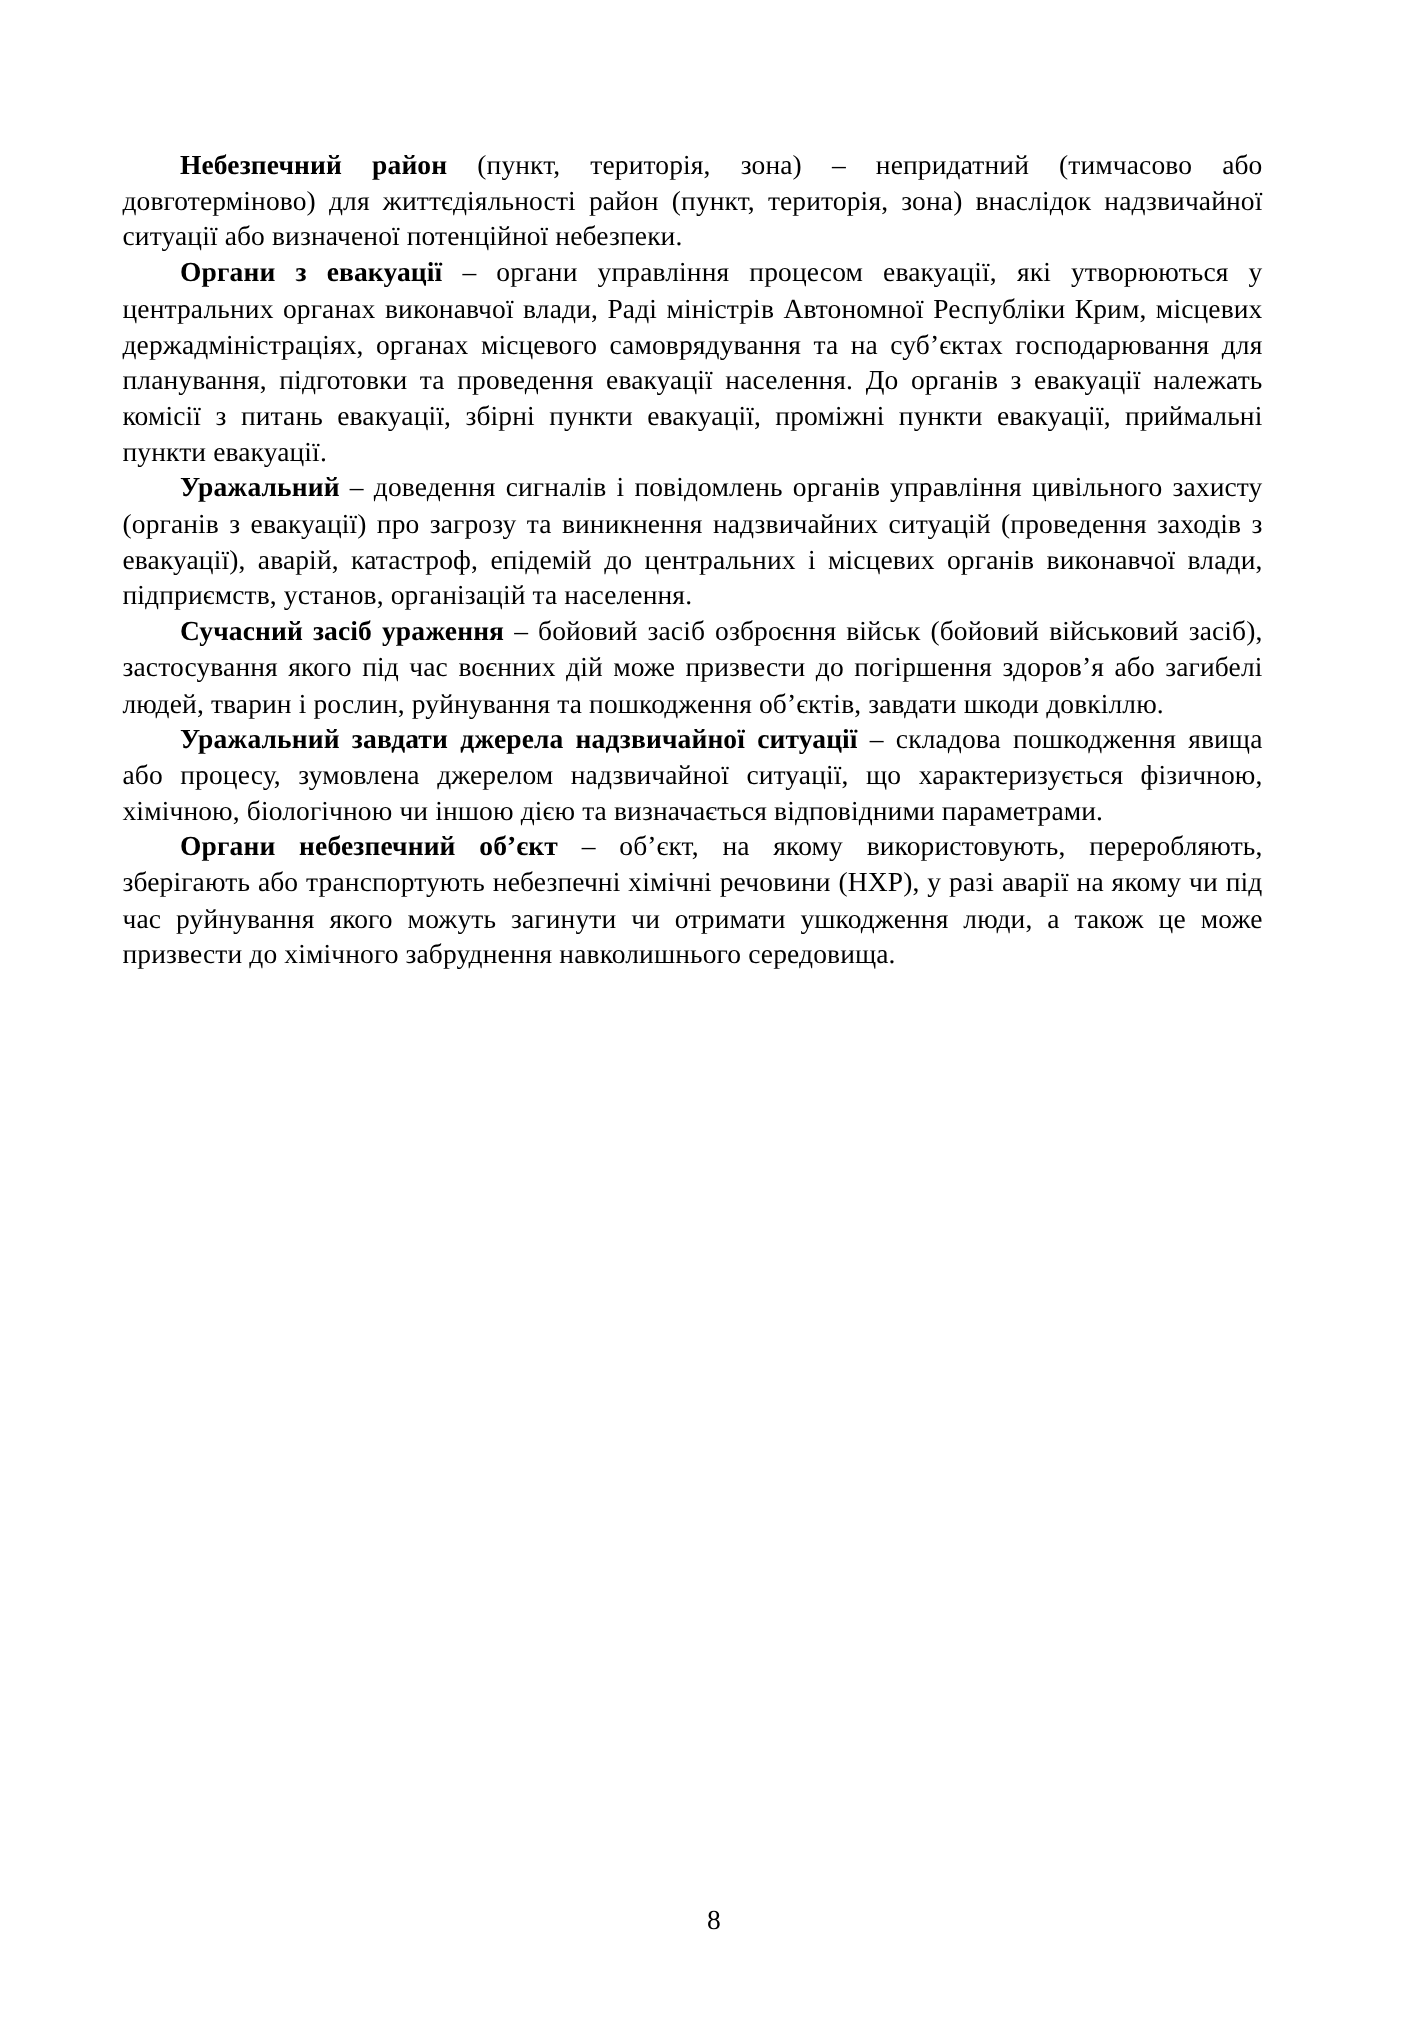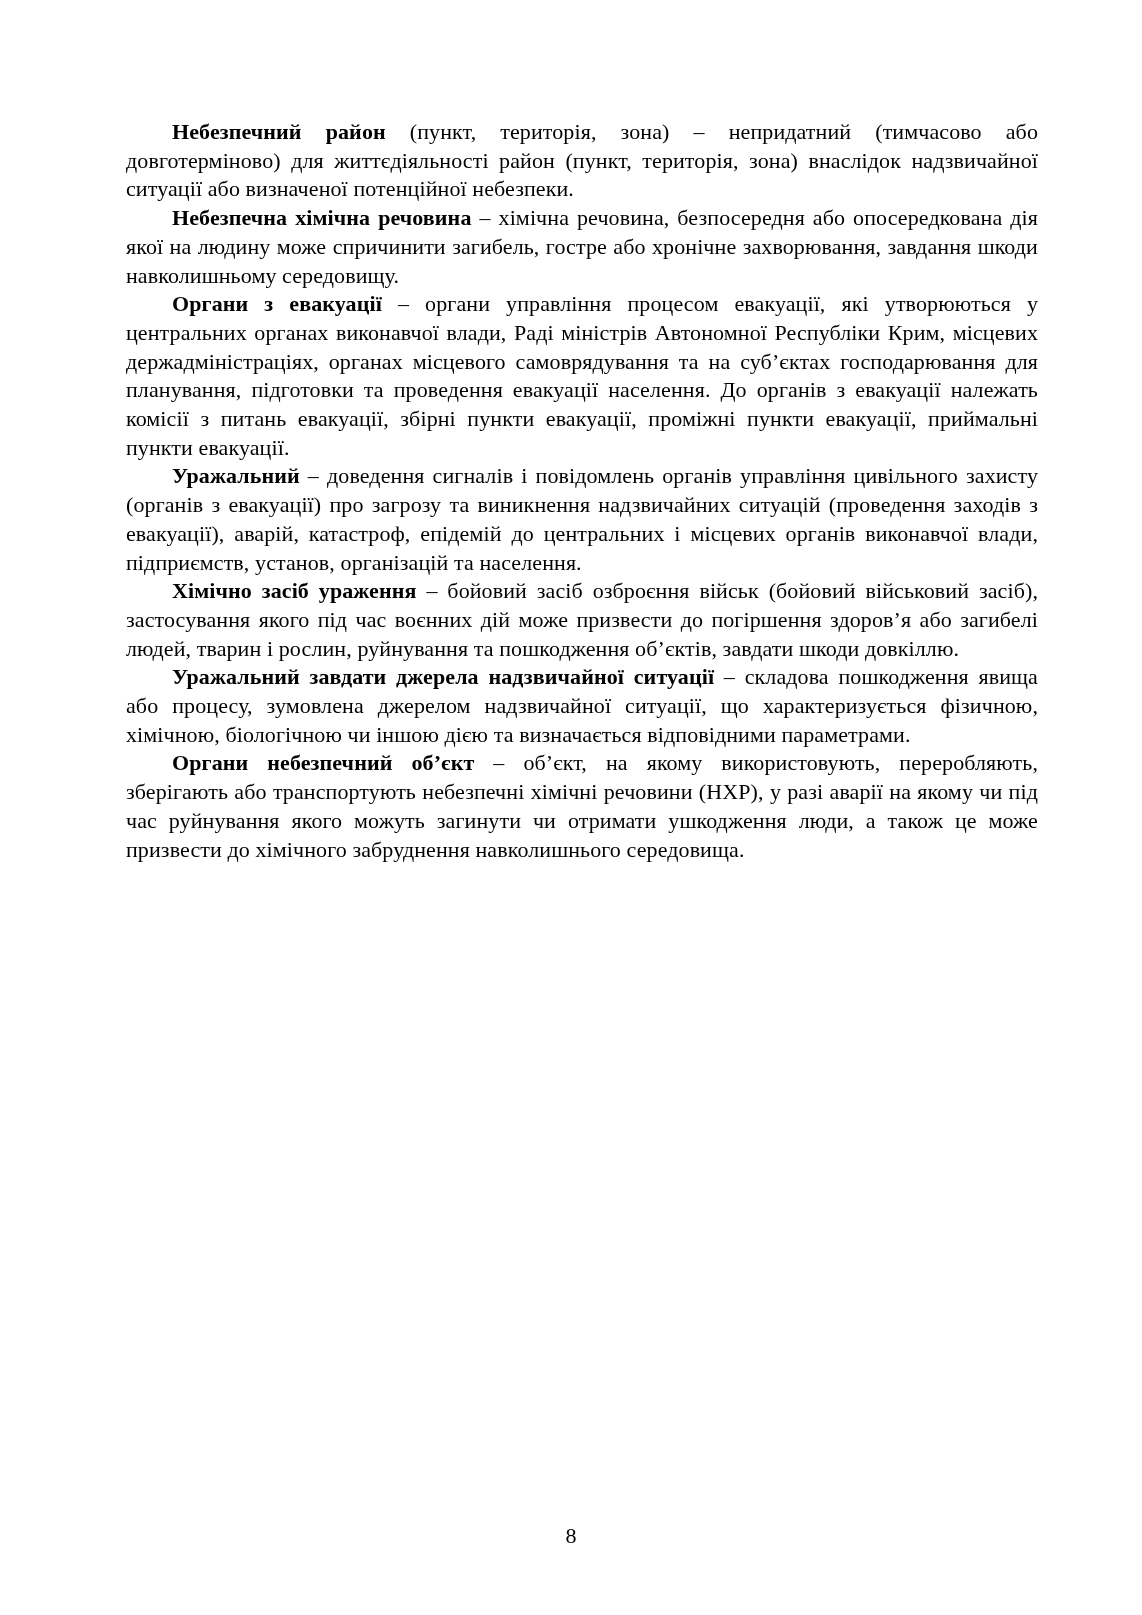--- a/index.html
+++ b/index.html
@@ -11,21 +11,21 @@
     position: relative;
     width: 1142px;
     height: 1615px;
     background: #ffffff;
     color: #000000;
     font-family: "Liberation Serif", "DejaVu Serif", serif;
     overflow: hidden;
   }
   .content {
     position: absolute;
-    left: 126px;
+    left: 98px;
     top: 118px;
     width: 912px;
     text-align: justify;
     font-size: 22px;
     line-height: 28.7px;
     letter-spacing: 0.1px;
   }
   p.def {
     margin: 0;
     padding: 0;
@@ -43,21 +43,20 @@
     font-size: 22px;
     line-height: 28px;
   }
 </style>
 </head>
 <body>
 
 <div class="page">
   <div class="content">
       <p class="def"><b>Небезпечний район</b><span> (пункт, територія, зона) – непридатний (тимчасово або довготерміново) для життєдіяльності район (пункт, територія, зона) внаслідок надзвичайної ситуації або визначеної потенційної небезпеки.</span></p>
-      <p class="def"><b>Небезпечна хімічна речовина</b><span> – хімічна речовина, безпосередня або опосередкована дія якої на людину може спричинити загибель, гостре або хронічне захворювання, завдання шкоди навколишньому середовищу.</span></p>
       <p class="def"><b>Органи з евакуації</b><span> – органи управління процесом евакуації, які утворюються у центральних органах виконавчої влади, Раді міністрів Автономної Республіки Крим, місцевих держадміністраціях, органах місцевого самоврядування та на суб’єктах господарювання для планування, підготовки та проведення евакуації населення. До органів з евакуації належать комісії з питань евакуації, збірні пункти евакуації, проміжні пункти евакуації, приймальні пункти евакуації.</span></p>
       <p class="def"><b>Уражальний</b><span> – доведення сигналів і повідомлень органів управління цивільного захисту (органів з евакуації) про загрозу та виникнення надзвичайних ситуацій (проведення заходів з евакуації), аварій, катастроф, епідемій до центральних і місцевих органів виконавчої влади, підприємств, установ, організацій та населення.</span></p>
-      <p class="def"><b>Хімічно засіб ураження</b><span> – бойовий засіб озброєння військ (бойовий військовий засіб), застосування якого під час воєнних дій може призвести до погіршення здоров’я або загибелі людей, тварин і рослин, руйнування та пошкодження об’єктів, завдати шкоди довкіллю.</span></p>
+      <p class="def"><b>Сучасний засіб ураження</b><span> – бойовий засіб озброєння військ (бойовий військовий засіб), застосування якого під час воєнних дій може призвести до погіршення здоров’я або загибелі людей, тварин і рослин, руйнування та пошкодження об’єктів, завдати шкоди довкіллю.</span></p>
       <p class="def"><b>Уражальний завдати джерела надзвичайної ситуації</b><span> – складова пошкодження явища або процесу, зумовлена джерелом надзвичайної ситуації, що характеризується фізичною, хімічною, біологічною чи іншою дією та визначається відповідними параметрами.</span></p>
       <p class="def"><b>Органи небезпечний об’єкт</b><span> – об’єкт, на якому використовують, переробляють, зберігають або транспортують небезпечні хімічні речовини (НХР), у разі аварії на якому чи під час руйнування якого можуть загинути чи отримати ушкодження люди, а також це може призвести до хімічного забруднення навколишнього середовища.</span></p>
     </div>
   <div class="page-number">8</div>
 </div>
 
 </body></html>

